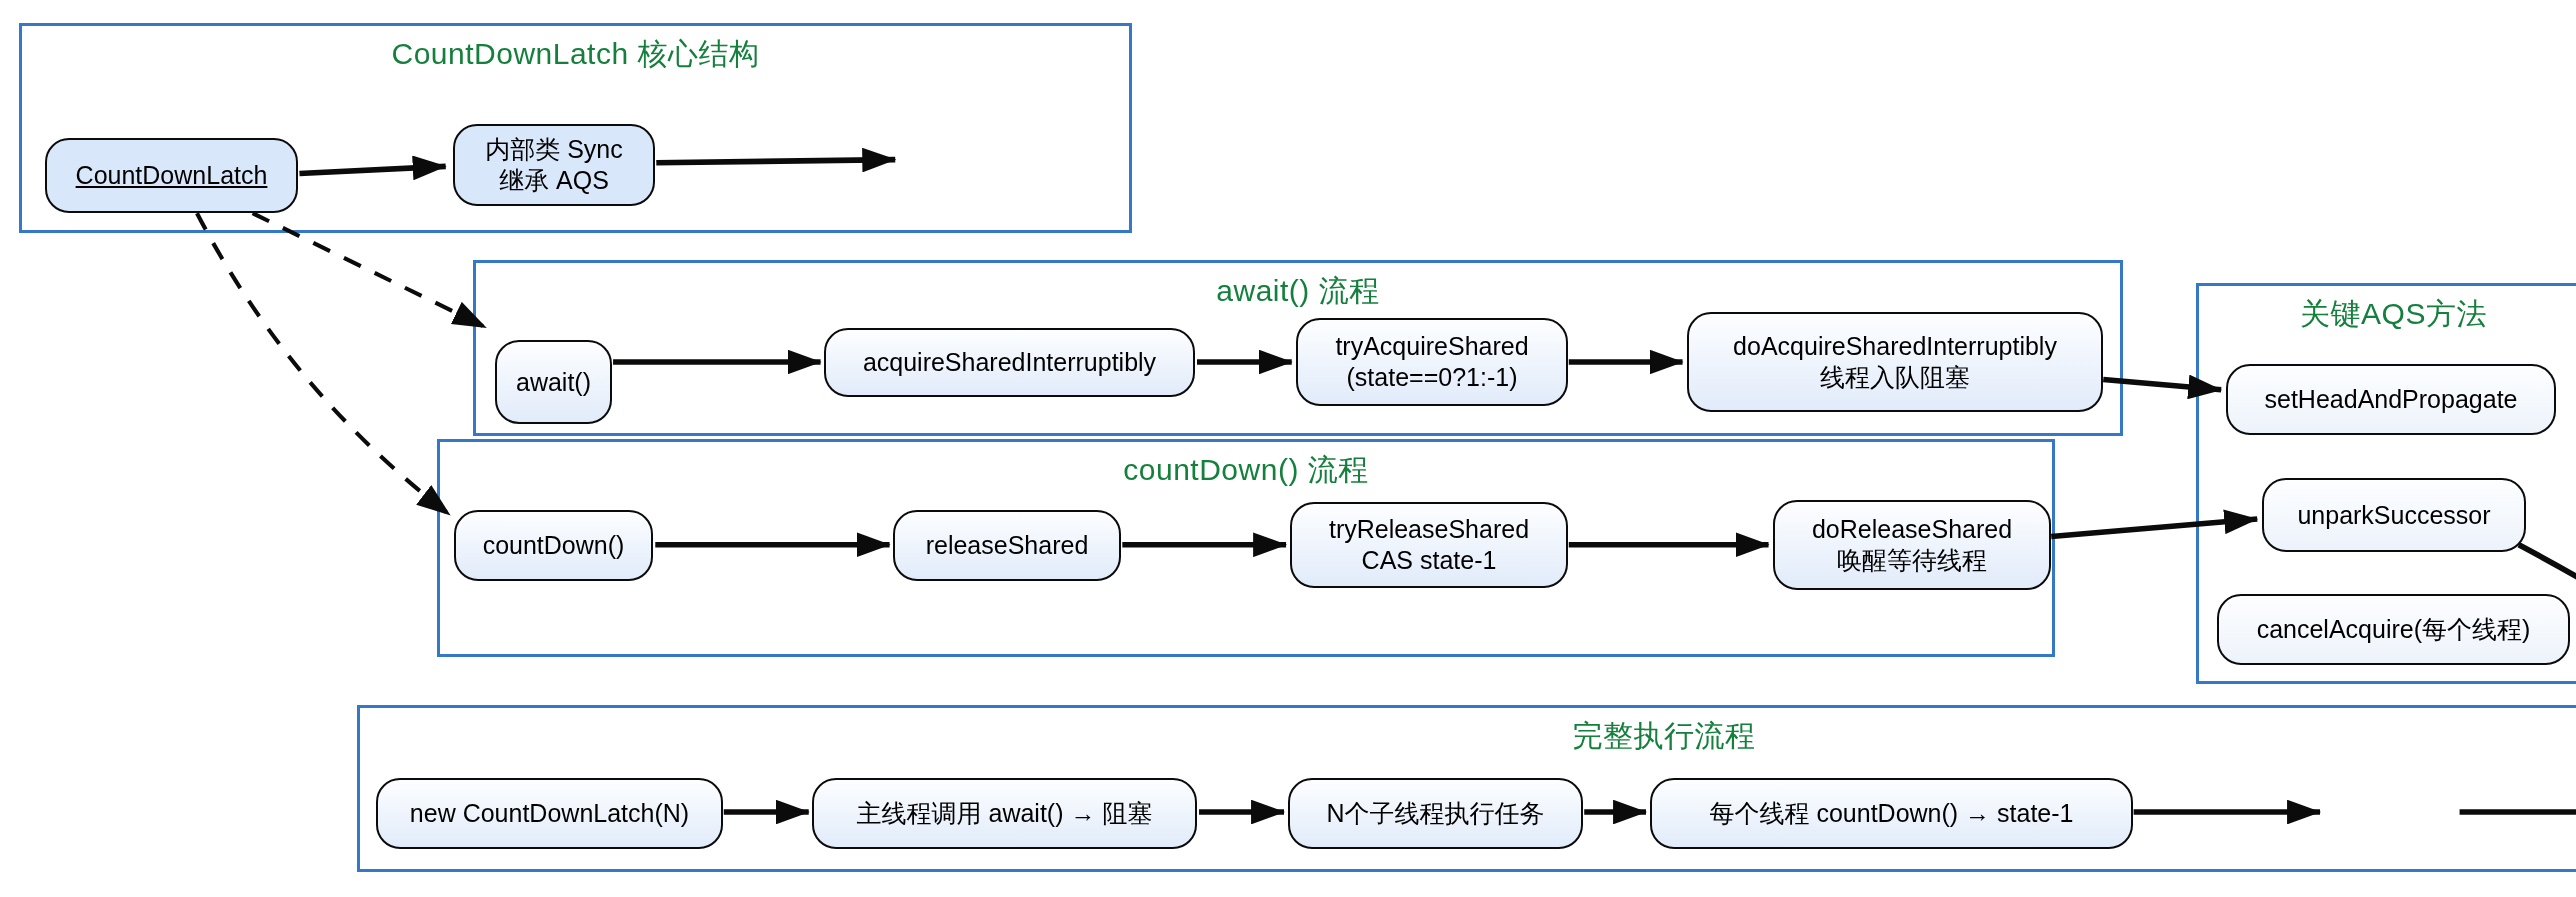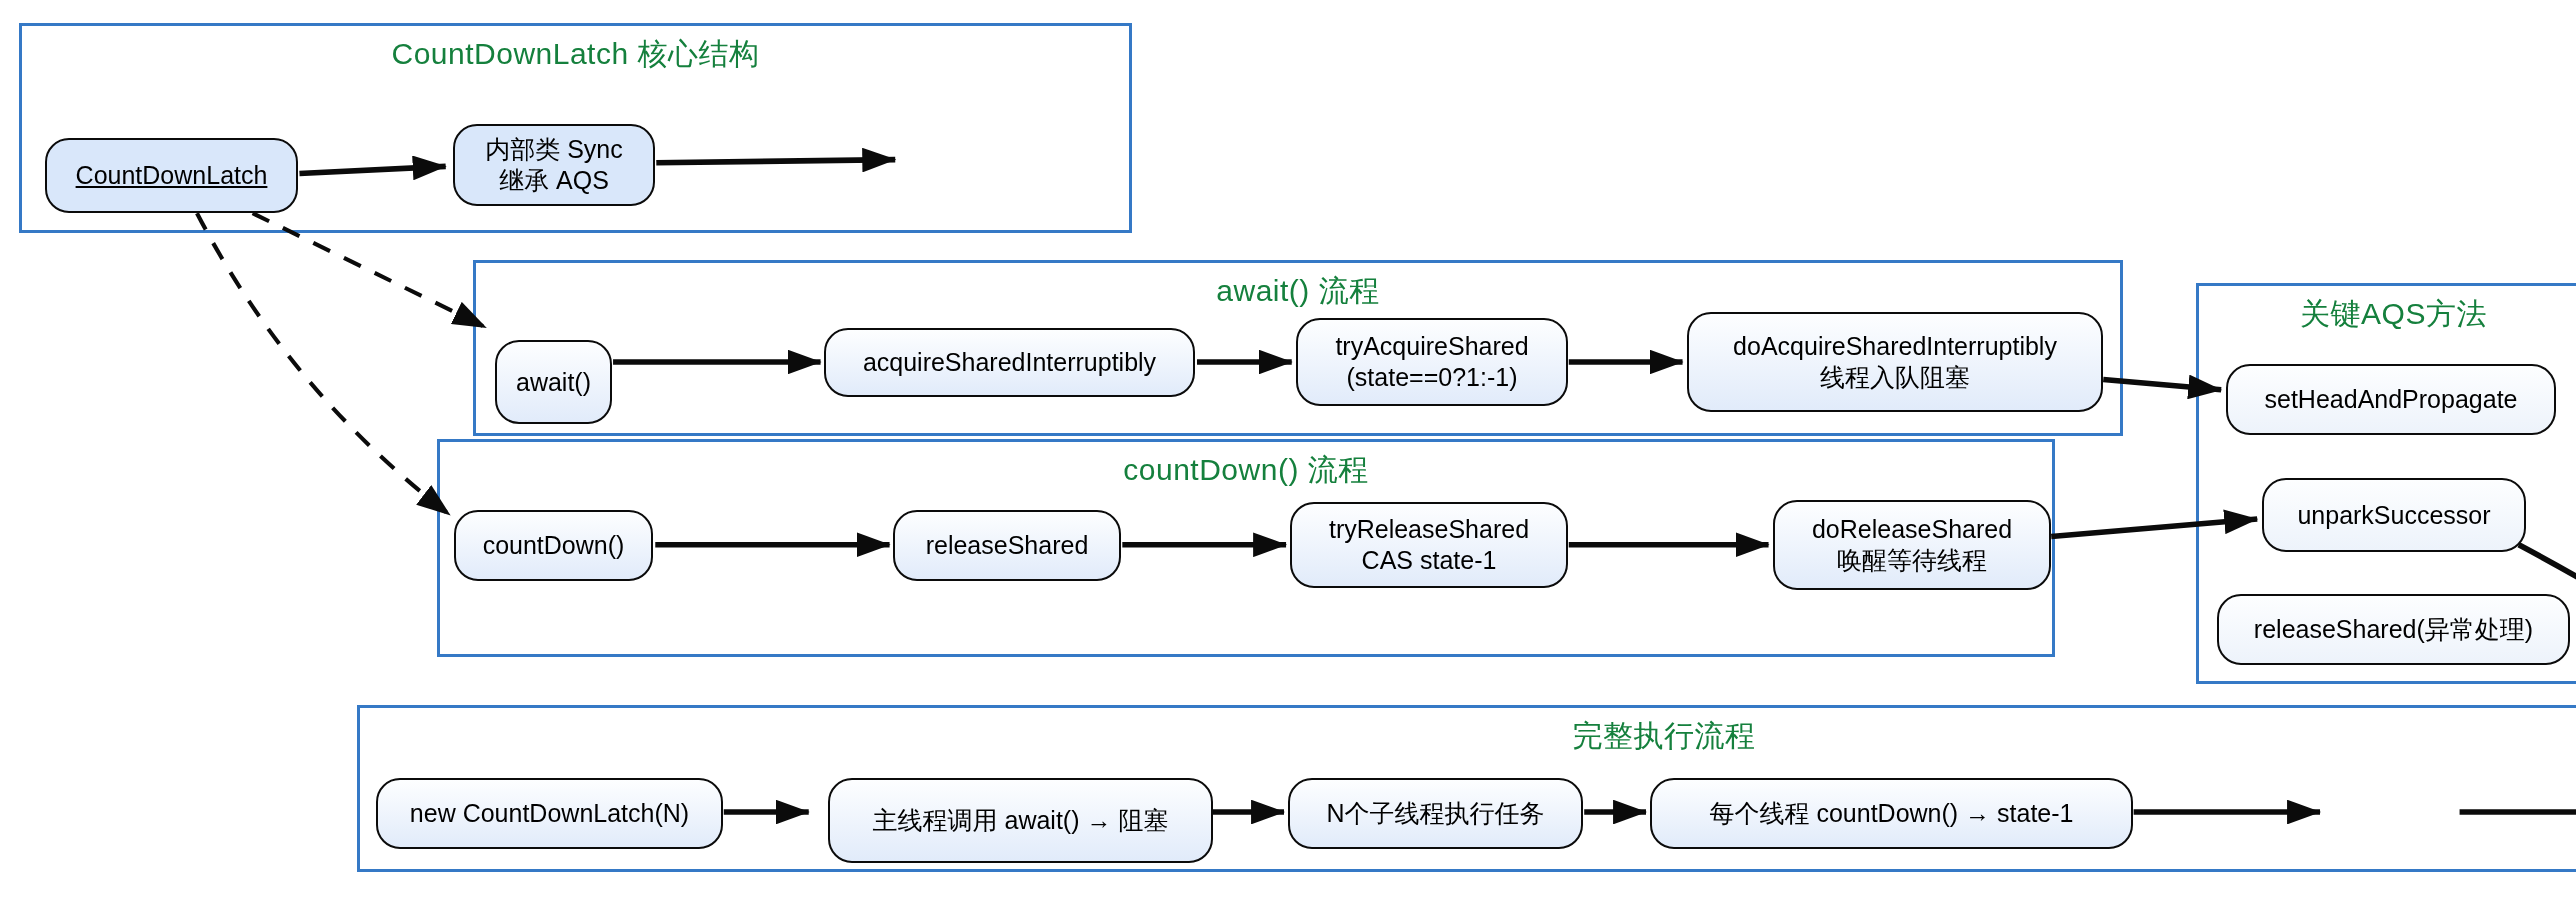--- a/index.html
+++ b/index.html
@@ -80,21 +80,21 @@
 
   <div class="node" style="left:454px;top:510px;width:199px;height:71px;">countDown()</div>
   <div class="node" style="left:893px;top:510px;width:228px;height:71px;">releaseShared</div>
   <div class="node" style="left:1290px;top:502px;width:278px;height:86px;">tryReleaseShared
 CAS state-1</div>
   <div class="node" style="left:1773px;top:500px;width:278px;height:90px;">doReleaseShared
 唤醒等待线程</div>
 
   <div class="node pale" style="left:2226px;top:364px;width:330px;height:71px;">setHeadAndPropagate</div>
   <div class="node pale" style="left:2262px;top:478px;width:264px;height:74px;">unparkSuccessor</div>
-  <div class="node pale" style="left:2217px;top:594px;width:353px;height:71px;">releaseShared(异常处理)</div>
+  <div class="node pale" style="left:2217px;top:594px;width:353px;height:71px;">cancelAcquire(每个线程)</div>
 
   <div class="node" style="left:376px;top:778px;width:347px;height:71px;">new CountDownLatch(N)</div>
-  <div class="node" style="left:812px;top:778px;width:385px;height:85px;margin-left:16px;">主线程调用 await() → 阻塞</div>
+  <div class="node" style="left:812px;top:778px;width:385px;height:71px;">主线程调用 await() → 阻塞</div>
   <div class="node" style="left:1288px;top:778px;width:295px;height:71px;">N个子线程执行任务</div>
   <div class="node" style="left:1650px;top:778px;width:483px;height:71px;">每个线程 countDown() → state-1</div>
 
 </div>
 
 
 </body></html>

